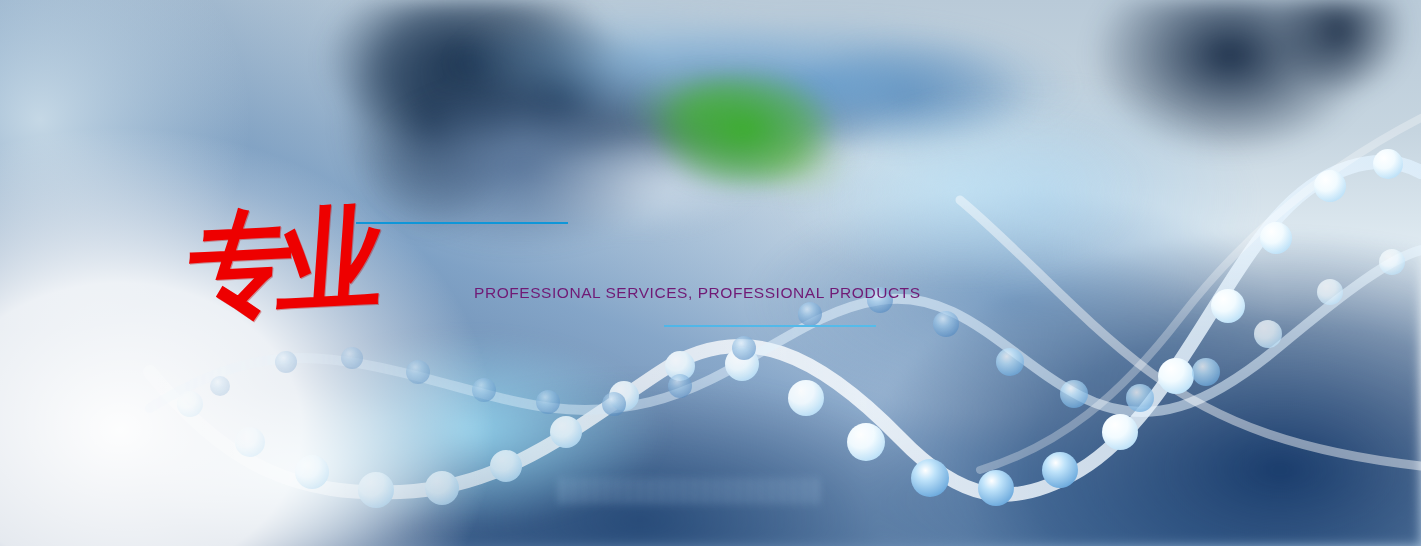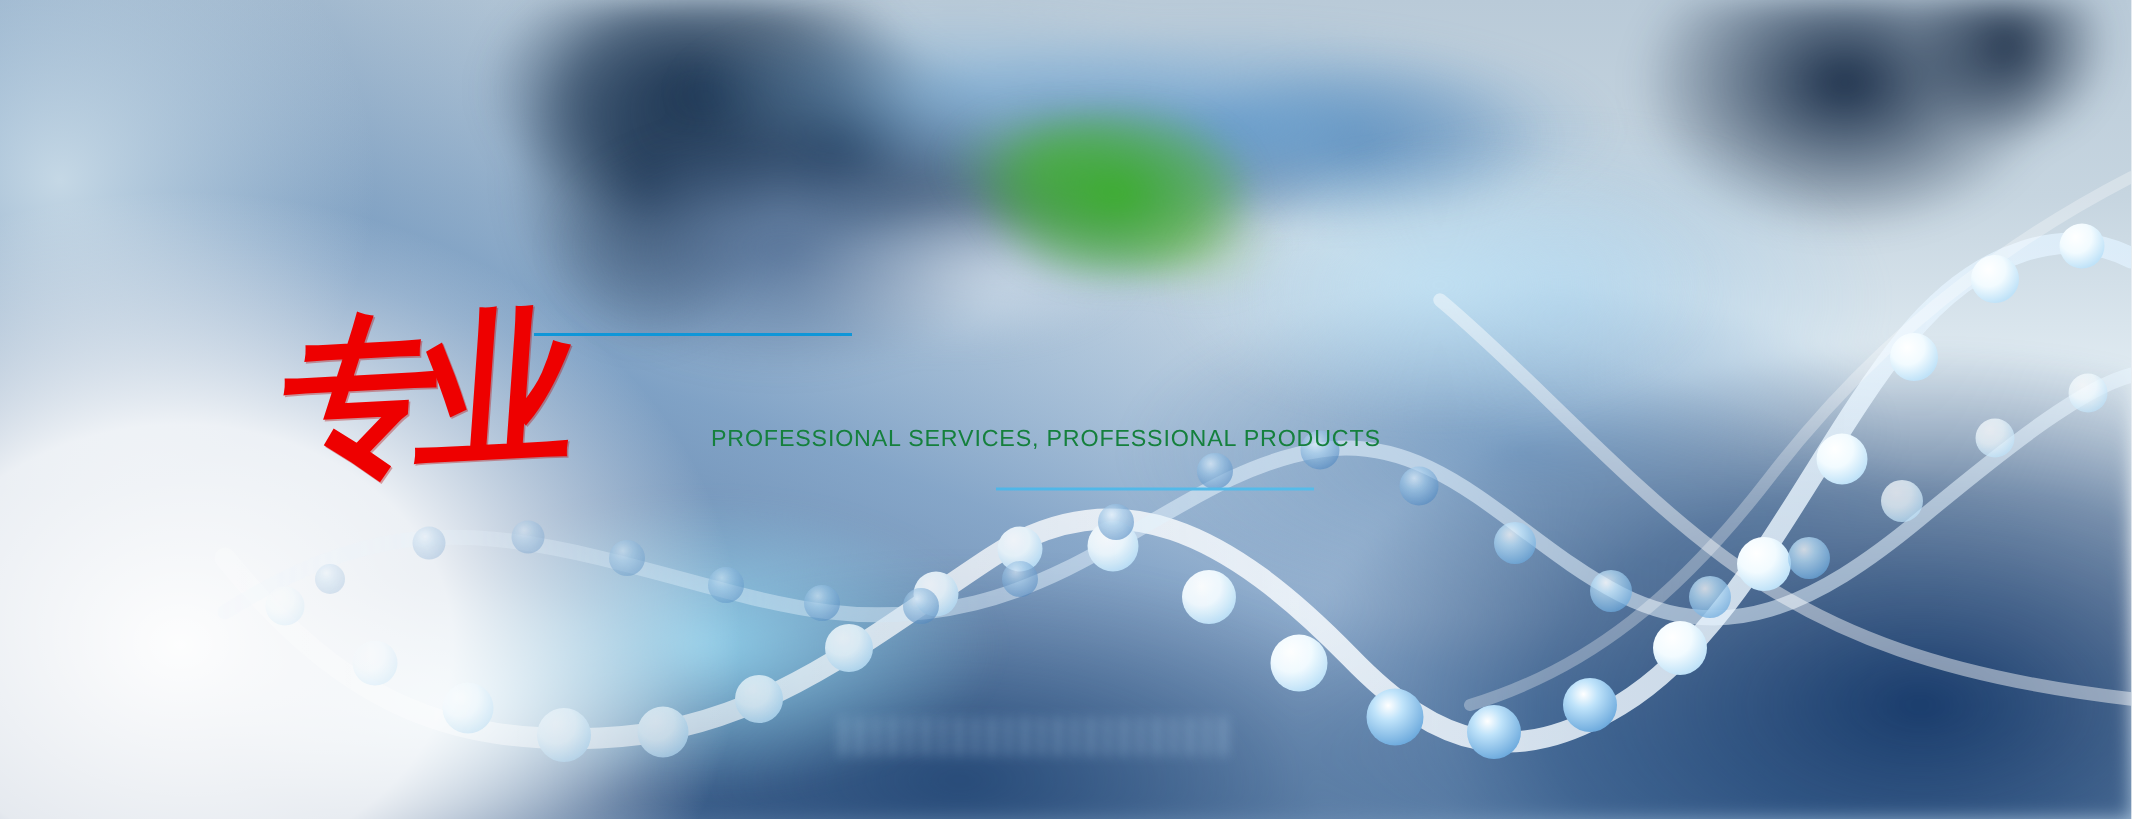--- a/index.html
+++ b/index.html
@@ -141,21 +141,21 @@
     white-space:nowrap;
     line-height:1;
   }
 
   .subline {
     position:absolute;
     left:474px; top:285px;
     font-size:15.5px;
     font-weight:400;
     letter-spacing:0.55px;
-    color:#15803d;
+    color:#701a75;
     white-space:nowrap;
     line-height:1;
   }
 
   .cn-line {
     position:absolute;
     left:274px; top:307px;
     font-family:"DejaVu Sans", sans-serif;
     font-size:27px;
     font-weight:700;

